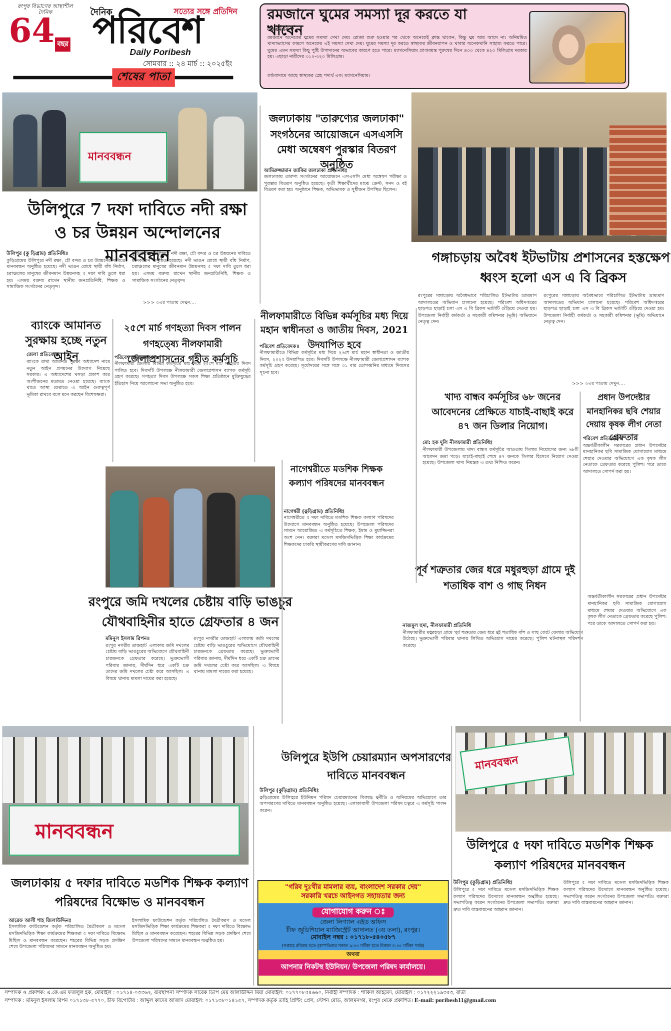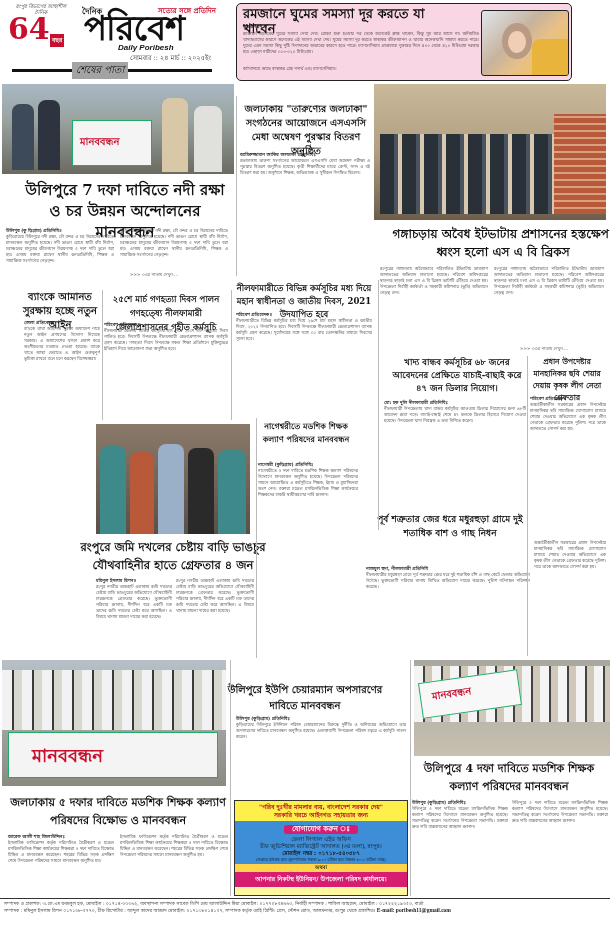--- a/index.html
+++ b/index.html
@@ -14,21 +14,21 @@
   .rule { background: #999; }
   .vrule { background: #bbb; width: 1px; }
   
   .m-tag { font-size: 5px; color: #333; font-style: italic; text-align: center; line-height: 6px; }
   .m-years { font-family: "DejaVu Serif", serif; font-weight: bold; color: #c8102e; font-size: 30px; line-height: 1; }
   .m-years-badge { background: #c8102e; color: #fff; font-size: 6px; padding: 1px 2px; font-weight: bold; }
   .m-slogan { color: #c8102e; font-size: 7px; font-weight: bold; }
   .m-logo { font-family: "DejaVu Serif", serif; font-weight: 900; font-size: 34px; letter-spacing: -1px; color: #111; line-height: 1; }
   .m-eng { font-family: "Liberation Sans", sans-serif; font-style: italic; font-weight: bold; font-size: 8px; }
   .m-date { font-size: 6.5px; color: #222; }
-  .m-section { font-size: 10px; font-style: italic; font-weight: normal; background: #a3a3a3; padding: 0 4px; }
+  .m-section { font-size: 10px; font-style: italic; font-weight: bold; background: #ef4444; padding: 0 4px; margin-left: 30px; }
   
   .promo { background: #f9d6e3; border: 1.5px solid #222; border-radius: 5px; }
   
   .ad { border: 1px solid #333; background: #fff6a0; }
   .ad-top { background: #ffef4a; color: #b0002a; font-weight: bold; font-size: 6px; text-align: center; padding: 2px; line-height: 8px; }
   .ad-mid { background: #3d8ed6; color: #111; text-align: center; font-size: 5.5px; line-height: 7px; padding: 2px; }
   .ad-contact { display: inline-block; background: #d61d6f; color: #fff; font-weight: bold; font-size: 7px; padding: 1px 8px; border-radius: 3px; margin: 2px 0; }
   .ad-or { background: #ffd34a; font-size: 5px; text-align: center; font-weight: bold; }
   .ad-bottom { background: #d61d6f; color: #fff; font-weight: bold; font-size: 6px; text-align: center; padding: 2px; }
   .footer { font-size: 4.6px; color: #222; line-height: 7px; }
@@ -136,30 +136,30 @@
 <div class="abs photo" style="left:2px;top:660px;width:224px;height:126px;background:linear-gradient(180deg,#b8c0c8 0%,#8a8a80 100%);">
   <div style="position:absolute;left:0;top:10px;width:224px;height:60px;background:repeating-linear-gradient(90deg,#f2f2f2 0 10px,#3a3a3a 10px 12px,#d8d8d0 12px 20px);"></div>
   <div style="position:absolute;left:6px;top:72px;width:210px;height:46px;background:#f4f4f4;border:1px solid #2a6;"></div>
   <div style="position:absolute;left:30px;top:82px;color:#c8102e;font-weight:bold;font-size:18px;">মানববন্ধন</div>
 </div>
 <div class="abs hl" style="left:8px;top:794px;width:220px;font-size:11px;line-height:18px;">জলঢাকায় ৫ দফার দাবিতে মডশিক শিক্ষক কল্যাণ পরিষদের বিক্ষোভ ও মানববন্ধন</div>
 <div class="abs byline" style="left:8px;top:834px;">আরেফ আলী শাহ জিলাউদ্দিনঃ</div>
 <div class="abs body-text" style="left:8px;top:840px;width:106px;height:56px;">ইসলামিক ফাউন্ডেশন কর্তৃক পরিচালিত মৈত্রীকরণ ও মডেল মসজিদভিত্তিক শিক্ষা কার্যক্রমের শিক্ষকরা ৫ দফা দাবিতে বিক্ষোভ মিছিল ও মানববন্ধন করেছেন। শহরের বিভিন্ন সড়ক প্রদক্ষিণ শেষে উপজেলা পরিষদের সামনে মানববন্ধন অনুষ্ঠিত হয়।</div>
 <div class="abs body-text" style="left:120px;top:834px;width:108px;height:62px;">ইসলামিক ফাউন্ডেশন কর্তৃক পরিচালিত মৈত্রীকরণ ও মডেল মসজিদভিত্তিক শিক্ষা কার্যক্রমের শিক্ষকরা ৫ দফা দাবিতে বিক্ষোভ মিছিল ও মানববন্ধন করেছেন। শহরের বিভিন্ন সড়ক প্রদক্ষিণ শেষে উপজেলা পরিষদের সামনে মানববন্ধন অনুষ্ঠিত হয়।</div>
 
-<div class="abs hl" style="left:220px;top:682px;width:170px;font-size:10px;line-height:16px;">উলিপুরে ইউপি চেয়ারম্যান অপসারণের দাবিতে মানববন্ধন</div>
+<div class="abs hl" style="left:248px;top:682px;width:170px;font-size:10px;line-height:16px;">উলিপুরে ইউপি চেয়ারম্যান অপসারণের দাবিতে মানববন্ধন</div>
 <div class="abs byline" style="left:236px;top:716px;">উলিপুর (কুড়িগ্রাম) প্রতিনিধিঃ</div>
 <div class="abs body-text" style="left:236px;top:722px;width:170px;height:68px;">কুড়িগ্রামের উলিপুরে ইউনিয়ন পরিষদ চেয়ারম্যানের বিরুদ্ধে দুর্নীতি ও অনিয়মের অভিযোগে তার অপসারণের দাবিতে মানববন্ধন অনুষ্ঠিত হয়েছে। এলাকাবাসী উপজেলা পরিষদ চত্বরে এ কর্মসূচি পালন করেন।</div>
 
 <div class="abs photo" style="left:414px;top:660px;width:196px;height:96px;background:linear-gradient(180deg,#a8a8a0 0%,#c8c0b0 100%);">
   <div style="position:absolute;left:0;top:6px;width:196px;height:56px;background:repeating-linear-gradient(90deg,#f4f4f4 0 9px,#444 9px 11px,#d0c8b8 11px 18px);"></div>
   <div style="position:absolute;left:6px;top:16px;width:100px;height:36px;background:#f8f8f8;border:1px solid #2a6;transform:rotate(-8deg);"></div>
   <div style="position:absolute;left:18px;top:26px;color:#c8102e;font-weight:bold;font-size:10px;transform:rotate(-8deg);">মানববন্ধন</div>
 </div>
-<div class="abs hl" style="left:410px;top:760px;width:198px;font-size:11px;line-height:18px;">উলিপুরে 4 দফা দাবিতে মডশিক শিক্ষক কল্যাণ পরিষদের মানববন্ধন</div>
+<div class="abs hl" style="left:410px;top:760px;width:198px;font-size:11px;line-height:18px;">উলিপুরে ৫ দফা দাবিতে মডশিক শিক্ষক কল্যাণ পরিষদের মানববন্ধন</div>
 <div class="abs byline" style="left:412px;top:800px;">উলিপুর (কুড়িগ্রাম) প্রতিনিধিঃ</div>
 <div class="abs body-text" style="left:412px;top:806px;width:96px;height:90px;">উলিপুরে ৫ দফা দাবিতে মডেল মসজিদভিত্তিক শিক্ষক কল্যাণ পরিষদের উদ্যোগে মানববন্ধন অনুষ্ঠিত হয়েছে। সভাপতিত্ব করেন সংগঠনের উপজেলা সভাপতি। বক্তারা দ্রুত দাবি বাস্তবায়নের আহ্বান জানান।</div>
 <div class="abs body-text" style="left:512px;top:800px;width:96px;height:96px;">উলিপুরে ৫ দফা দাবিতে মডেল মসজিদভিত্তিক শিক্ষক কল্যাণ পরিষদের উদ্যোগে মানববন্ধন অনুষ্ঠিত হয়েছে। সভাপতিত্ব করেন সংগঠনের উপজেলা সভাপতি। বক্তারা দ্রুত দাবি বাস্তবায়নের আহ্বান জানান।</div>
 
 <div class="abs ad" style="left:234px;top:800px;width:174px;height:96px;">
   <div class="ad-top">
     <div>"গরিব দুঃখীর মামলার ব্যয়, বাংলাদেশ সরকার দেয়"</div>
     <div>সরকারি খরচে আইনগত সহায়তার জন্য</div>
   </div>
   <div class="ad-mid">

